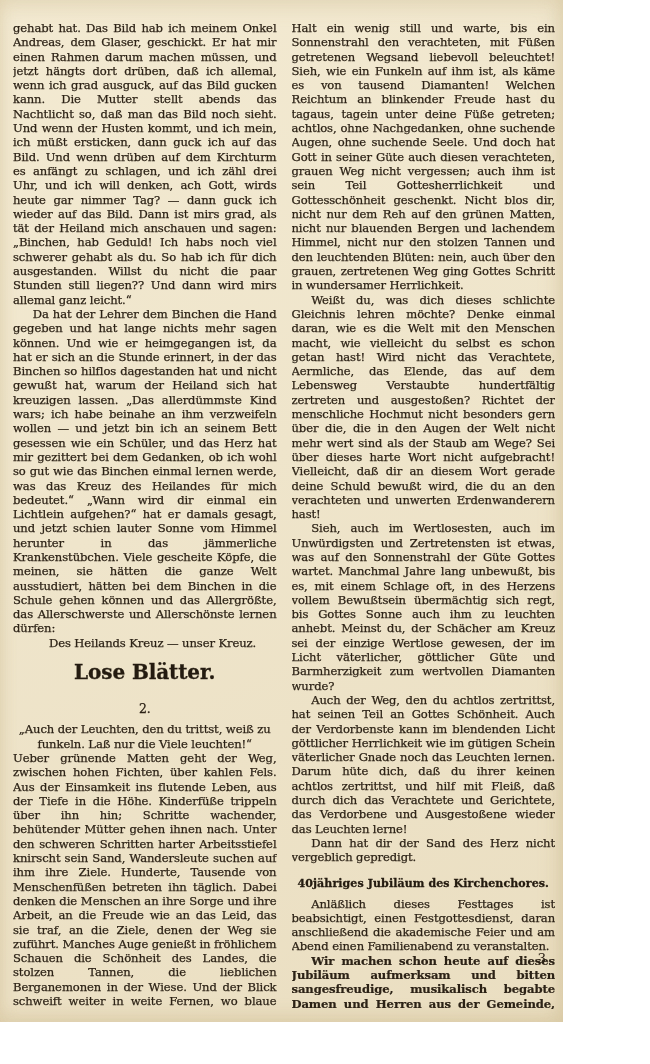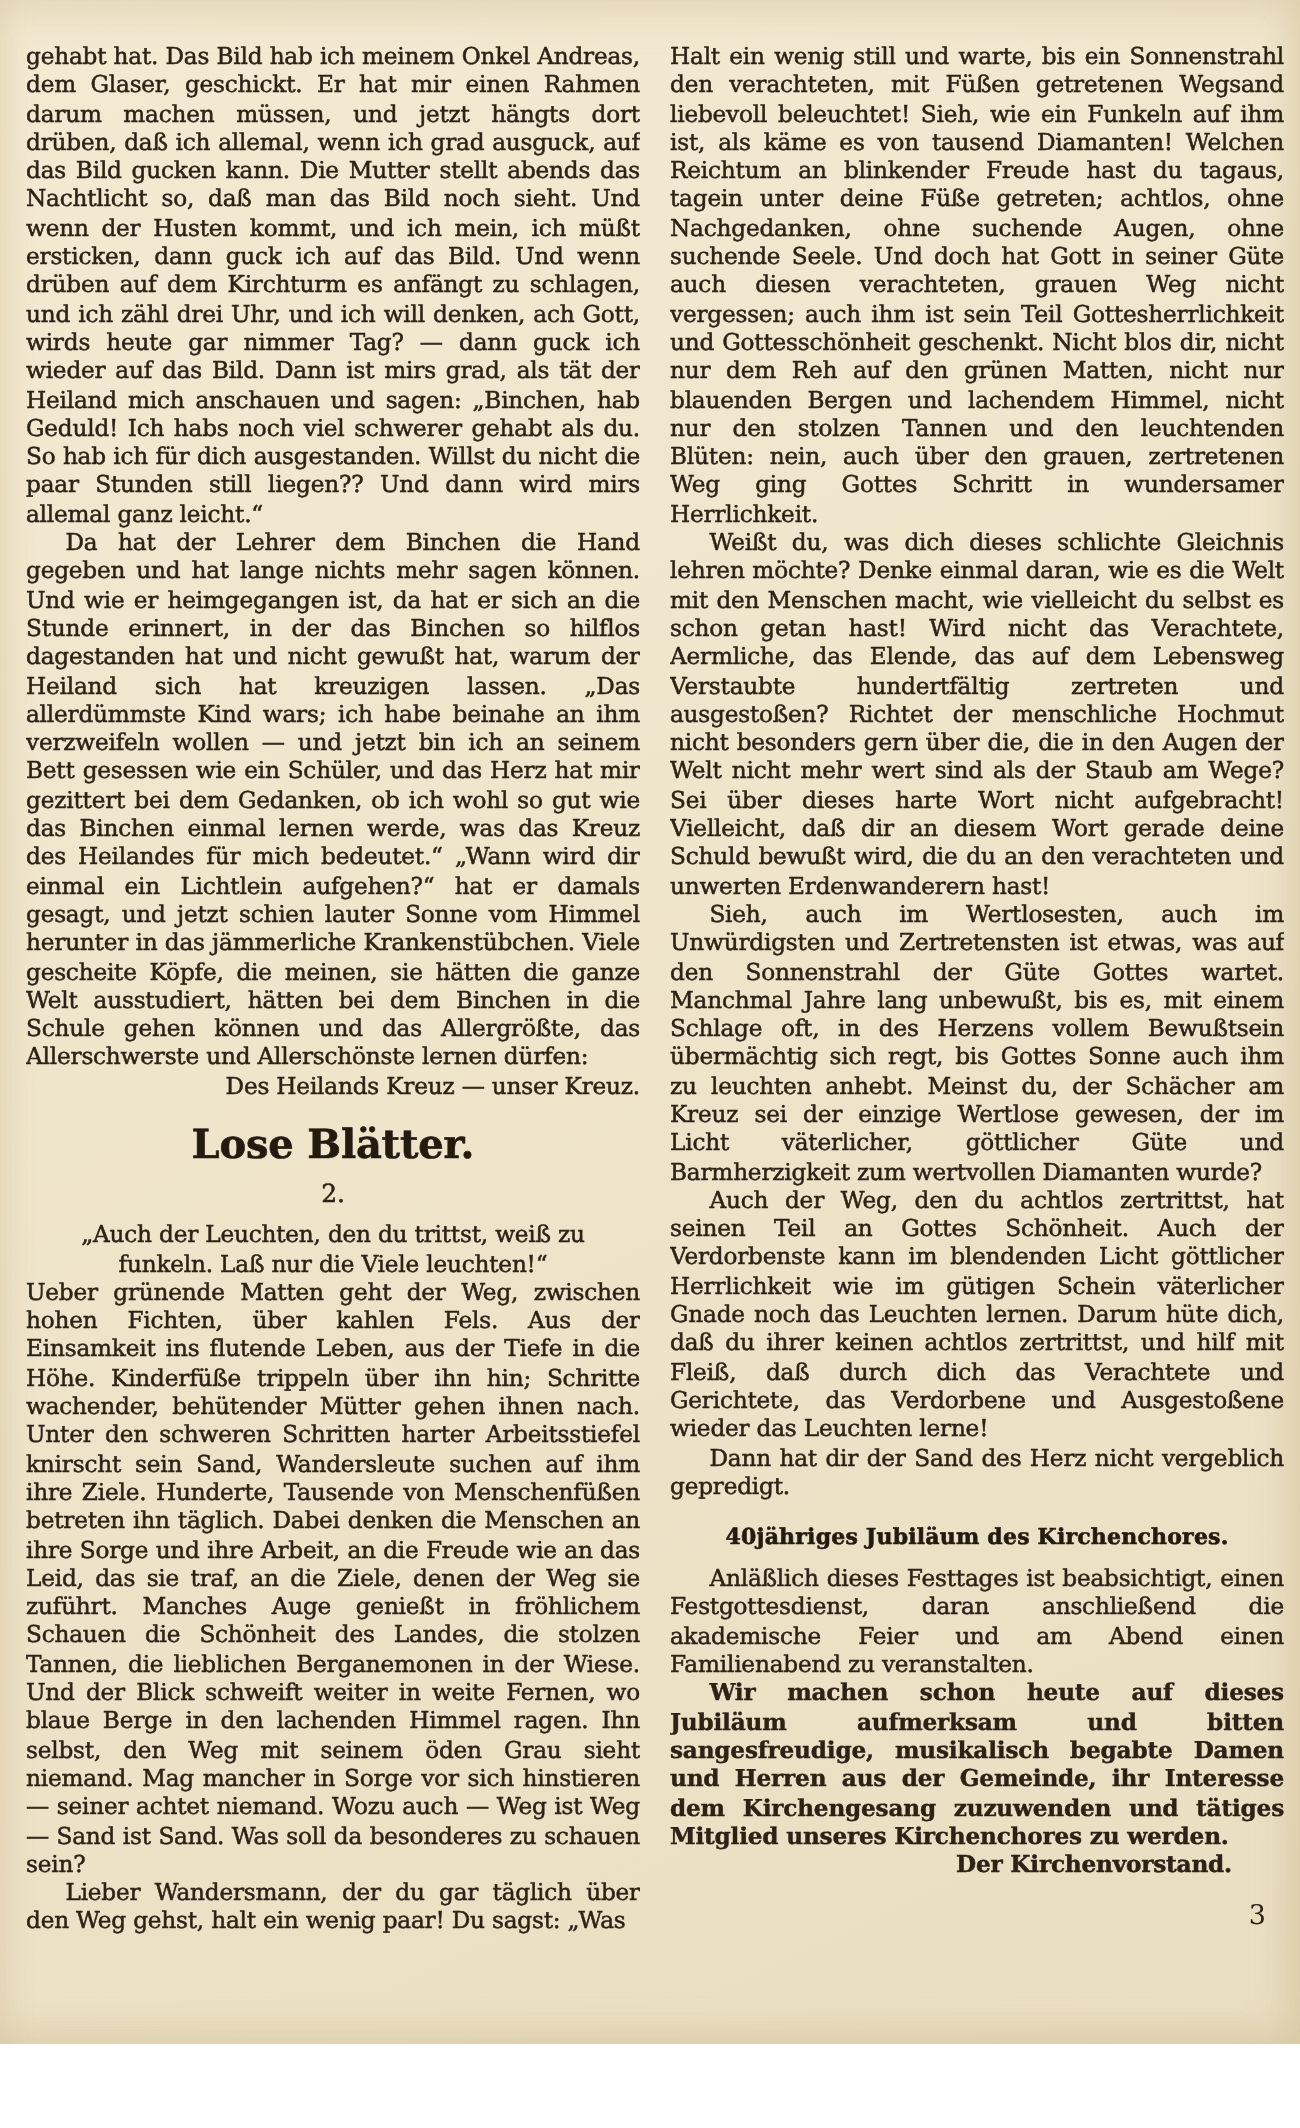--- a/index.html
+++ b/index.html
@@ -10,21 +10,21 @@
     position: relative;
     width: 650px;
     height: 1064px;
     background: #ffffff;
     overflow: hidden;
   }
 
   .paper {
     position: absolute;
     left: 0; top: 0;
-    width: 650px;
+    width: 563px;
     height: 1022px;
     background: linear-gradient(155deg, #f3ead2 0%, #efe5cb 45%, #eadec1 100%);
     box-shadow:
       inset 0 10px 18px rgba(190,170,120,0.16),
       inset 0 -8px 16px rgba(190,170,120,0.22),
       inset -10px 0 18px rgba(190,170,120,0.12);
     padding: 21px 8px 0 13px;
     color: #2c2216;
   }
 
@@ -42,29 +42,29 @@
     -webkit-text-stroke: 0.25px #2c2216;
     letter-spacing: -0.1px;
   }
 
   .col p { margin: 0; }
   .indent { text-indent: 1.7em; }
 
   .dedication {
     margin: 5px 0 5px 0;
     text-indent: 3.1em;
-    text-align: right;
+    text-align: left;
   }
 
   .sec-title {
     font-size: 20px;
     line-height: 24px;
     font-weight: bold;
     text-align: center;
-    margin: 10px 0 6px 0;
+    margin: 10px 0 18px 0;
     -webkit-text-stroke: 0.3px #241b10;
     color: #241b10;
   }
   .sec-no {
     text-align: center;
     font-size: 12.5px;
     margin: 0 0 6px 0;
   }
   .epigraph {
     text-align: center;

